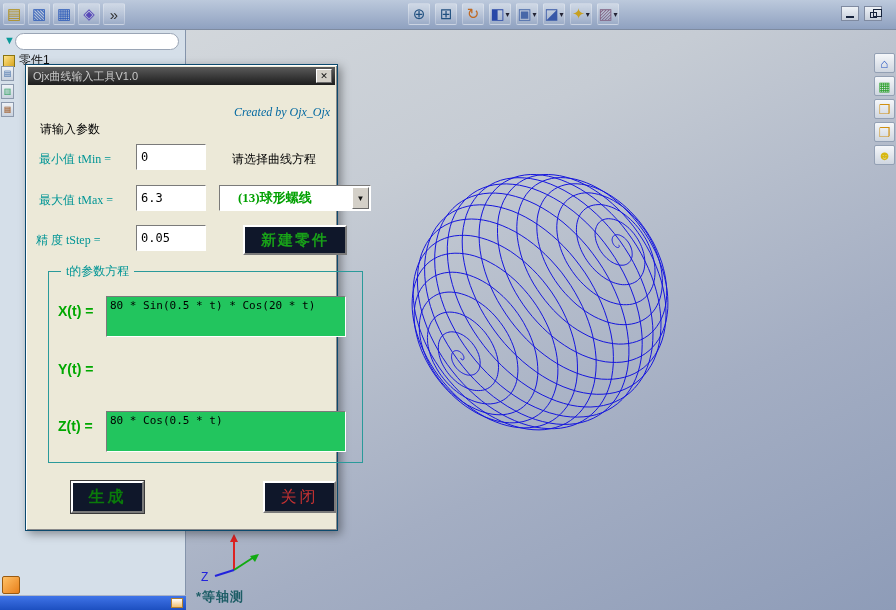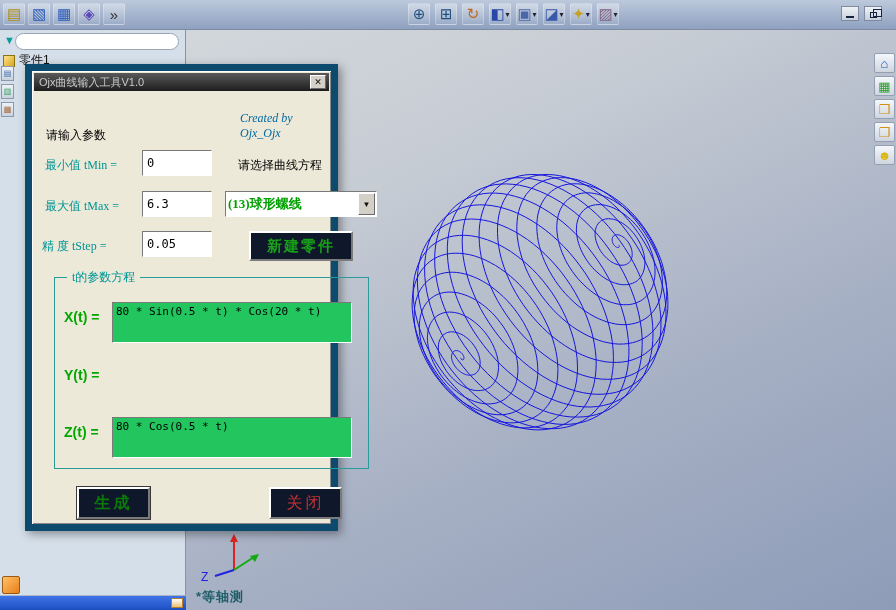--- a/index.html
+++ b/index.html
@@ -55,40 +55,40 @@
   
   .task-strip { position:absolute; left:0; top:596px; width:186px; height:14px;
                 background:linear-gradient(#3f74e8,#1d4fc0); }
   .task-icon-orange { position:absolute; left:2px; top:576px; width:18px; height:18px;
                 background:linear-gradient(135deg,#ffc268,#e87f1a); border:1px solid #9a5a10; border-radius:2px; }
   .task-icon-small { position:absolute; left:171px; top:598px; width:12px; height:10px;
                 background:linear-gradient(#fff,#f0c070); border:1px solid #b08030; }
 
   
   .dialog { position:absolute; left:25px; top:64px; width:313px; height:467px;
-            background:#ece9d8; border:7px solid #0c4a6e;
+            background:#ece9d8; border:1px solid #0c4a6e;
             box-shadow: inset 1px 1px 0 #ffffff, inset -1px -1px 0 #8a8a8a, 3px 3px 9px rgba(0,0,0,.38);
             font-family:"Liberation Serif", serif; }
   .dlg-titlebar { position:absolute; left:2px; top:2px; right:2px; height:18px;
             background:linear-gradient(#5a5a5a,#1d1d1d); display:flex; align-items:center; }
   .dlg-title { color:#c9c9c9; font-size:11px; padding-left:5px; font-family:"Liberation Sans",sans-serif; flex:1; }
   .dlg-close { width:16px; height:14px; margin-right:3px; background:#d4d0c8;
             border:1px solid; border-color:#fff #6a6a6a #6a6a6a #fff;
             display:flex; align-items:center; justify-content:center; font-size:9px; color:#111; }
   .dlg-credit { position:absolute; left:208px; top:40px; color:#0369a1; font-size:12px; font-style:italic; }
   .dlg-heading { position:absolute; font-size:12px; color:#000; }
   .teal-label { position:absolute; font-size:12px; color:#009595; }
   .fld { position:absolute; background:#fff; border:1px solid;
          border-color:#7a7a7a #fff #fff #7a7a7a; font-size:12px; padding:2px 4px;
          font-family:"DejaVu Sans Mono", monospace; }
   input.fld { outline:none; }
   .dropdown { position:absolute; left:193px; top:120px; width:152px; height:26px;
               background:#fff; border:1px solid; border-color:#7a7a7a #fff #fff #7a7a7a;
               display:flex; align-items:center; }
-  .dropdown-text { flex:1; color:#00a000; font-size:13px; font-weight:bold; padding-left:2px; }
+  .dropdown-text { flex:1; color:#00a000; font-size:13px; font-weight:bold; padding-left:18px; }
   .dropdown-arrow { width:17px; height:22px; margin-right:1px; background:#d4d0c8;
               border:1px solid; border-color:#fff #6a6a6a #6a6a6a #fff;
               display:flex; align-items:center; justify-content:center; font-size:8px; color:#111; }
   .btn { position:absolute; background:#0f172a; border:2px solid; border-color:#fff #7a7a7a #7a7a7a #fff;
          display:flex; align-items:center; justify-content:center; cursor:default; }
   .btn-newpart { left:217px; top:160px; width:104px; height:30px; color:#18a018;
          font-size:15px; font-weight:bold; letter-spacing:2px; }
   .btn-generate { left:45px; top:416px; width:73px; height:32px; color:#0a7a0a;
          font-size:16px; font-weight:bold; letter-spacing:3px; outline:1px solid #3a3a3a; }
   .btn-close { left:237px; top:416px; width:73px; height:32px; color:#c83232;

